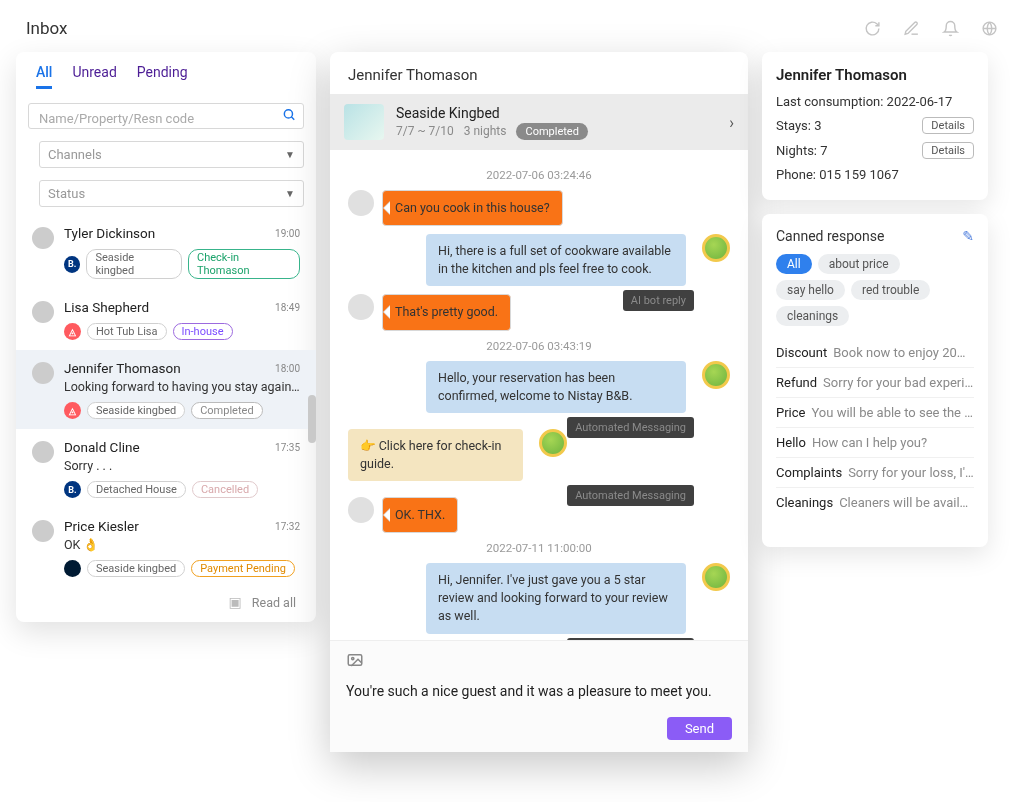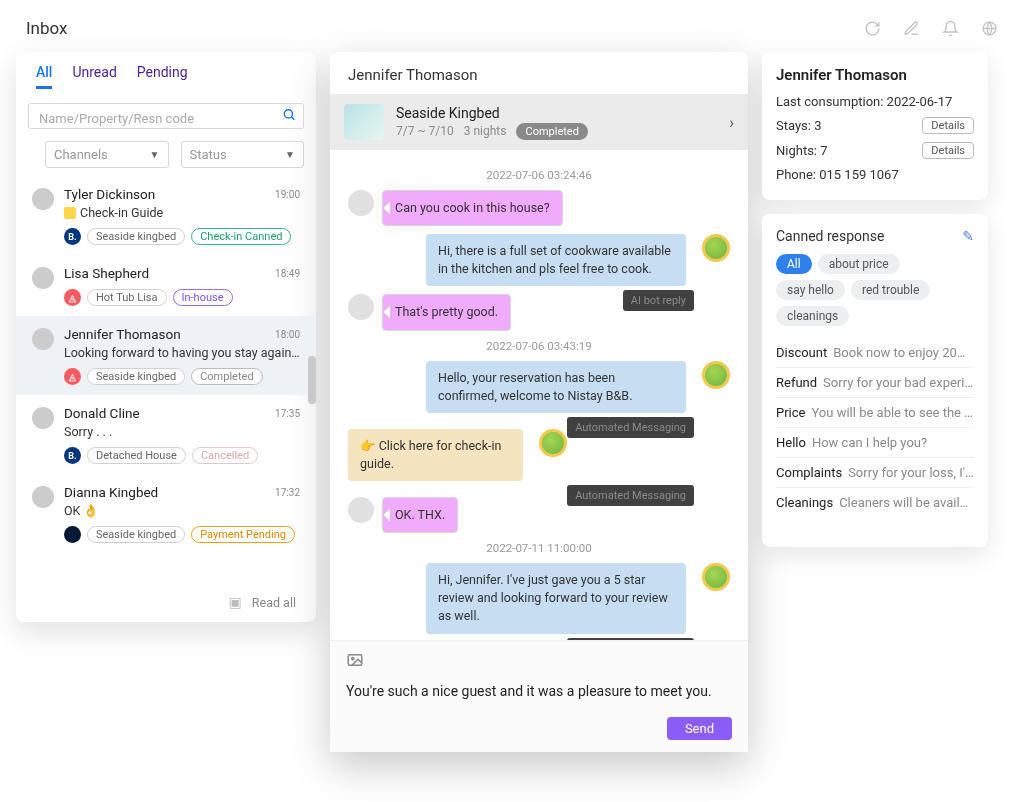--- a/index.html
+++ b/index.html
@@ -14,21 +14,21 @@
 
     .tabs { display: flex; gap: 20px; padding: 0 20px 8px 20px; font-size: 14px; }
     .tab { color: #4c1d95; cursor: pointer; padding-bottom: 6px; }
     .tab.active { color: #1a73e8; border-bottom: 3px solid #1a73e8; font-weight: 500; }
 
     .search-box { margin: 6px 12px; position: relative; }
     .search-box input { width: 100%; padding: 7px 28px 2px 10px; border: 1px solid #d8d8d8; border-radius: 3px; font-size: 13px; color: #333; }
     .search-box input::placeholder { color: #aaa; }
     .search-icon { position: absolute; right: 8px; top: 50%; transform: translateY(-50%); color: #1a73e8; font-size: 14px;}
 
-    .filter-row { display: flex; gap: 12px; margin: 6px 12px 8px 29px; }
+    .filter-row { display: flex; gap: 12px; margin: 6px 12px 8px 23px; flex-direction: column; }
     .filter-select { flex: 1; border: 1px solid #d8d8d8; border-radius: 3px; padding: 5px 8px; font-size: 13px; color: #999; display:flex; justify-content:space-between; align-items:center; cursor:pointer;}
     .chev { font-size: 10px; color: #666; }
 
     .convo-list { flex: 1; overflow-y: auto; position: relative; }
     .convo { padding: 10px 16px 10px 16px; display:flex; gap:10px; cursor: pointer;}
     .convo.selected { background: #eef2f7; }
     .convo .avatar { width: 22px; height: 22px; border-radius: 50%; background: #ccc; flex-shrink:0; margin-top:2px;}
     .convo .body { flex:1; min-width:0;}
     .name-row { display:flex; justify-content:space-between; align-items:center; }
     .cname { font-size: 13.5px; color: #222; }
@@ -64,21 +64,21 @@
     .resv-arrow { font-size:16px; color:#555;}
 
     .chat-body { flex:1; overflow-y:auto; padding: 10px 18px 6px 18px;}
     .tstamp { text-align:center; font-size:11.5px; color:#9a9a9a; margin:8px 0;}
     .msg-row { display:flex; margin-bottom:8px; gap:8px;}
     .msg-row.left { justify-content:flex-start;}
     .msg-row.right { justify-content:flex-end;gap:16px;}
     .msg-avatar-circle { width:26px; height:26px; border-radius:50%; flex-shrink:0; background:#e0e0e0;}
     .msg-avatar-green { width:28px;height:28px;border-radius:50%; background: radial-gradient(circle at 40% 35%, #a6d654, #6db33f); border:3px solid #f2c94c; flex-shrink:0;}
     .bubble { max-width: 260px; padding: 8px 12px; border-radius: 4px; font-size: 12.5px; line-height: 1.45; position:relative;}
-    .bubble.left { background:#f0abfc; border:1px solid #d8d8d8; color:#333;}
+    .bubble.left { background:#f97316; border:1px solid #d8d8d8; color:#333;}
     .bubble.left::before { content:''; position:absolute; left:-7px; top:10px; border:7px solid transparent; border-right-color:#d8d8d8;}
     .bubble.left::after { content:''; position:absolute; left:-5.5px; top:10.5px; border:6px solid transparent; border-right-color:#fff;}
     .bubble.right { background:#c7ddf2; color:#333;}
     .sub-label { font-size:11px; color:#8a8a8a; text-align:left; margin-top:-4px; margin-bottom:6px; padding-right:36px; background:#404040; display:inline-block; float:right; padding:4px 8px; border-radius:3px;}
     .sub-wrap { clear:both; text-align:right; margin-bottom:8px; padding-right:36px;}
     .yellow-bubble { background:#f4e5c0 !important;}
 
     .compose { border-top: 1px solid #eee; padding: 10px 16px 12px 16px; background:#fbfbfb;}
     .compose .toolbar-icon { color:#888; font-size:17px; margin-bottom:6px; display:inline-block;}
     .compose .text { font-size: 14px; color:#222; padding: 4px 0 18px 0;}
@@ -166,25 +166,24 @@
     </div>
     <div class="convo-list" id="convo-list">
       <div class="scroll-thumb"></div>
     <div class="convo">
     <div class="avatar"></div>
     <div class="body">
       <div class="name-row">
               <span class="cname">Tyler Dickinson</span>
               <span class="ctime">19:00</span>
             </div>
-      <div class="preview-row"><span class="note-icon"></span>Check-in Guide</div>
       <div class="badge-row">
         <span class="channel-dot channel-booking">B.</span>
         <span class="chip ">Seaside kingbed</span>
-              <span class="chip green">Check-in Canned</span>
+              <span class="chip green">Check-in Thomason</span>
       </div>
     </div>
         </div>
         <div class="convo">
     <div class="avatar"></div>
     <div class="body">
       <div class="name-row">
               <span class="cname">Lisa Shepherd</span>
               <span class="ctime">18:49</span>
             </div>
@@ -222,21 +221,21 @@
         <span class="channel-dot channel-booking">B.</span>
         <span class="chip ">Detached House</span>
               <span class="chip faded">Cancelled</span>
       </div>
     </div>
         </div>
         <div class="convo">
     <div class="avatar"></div>
     <div class="body">
       <div class="name-row">
-              <span class="cname">Dianna Kingbed</span>
+              <span class="cname">Price Kiesler</span>
               <span class="ctime">17:32</span>
             </div>
       <div class="preview-row">OK 👌</div>
       <div class="badge-row">
         <span class="channel-dot channel-dark"></span>
         <span class="chip ">Seaside kingbed</span>
               <span class="chip orange">Payment Pending</span>
       </div>
     </div>
         </div>

